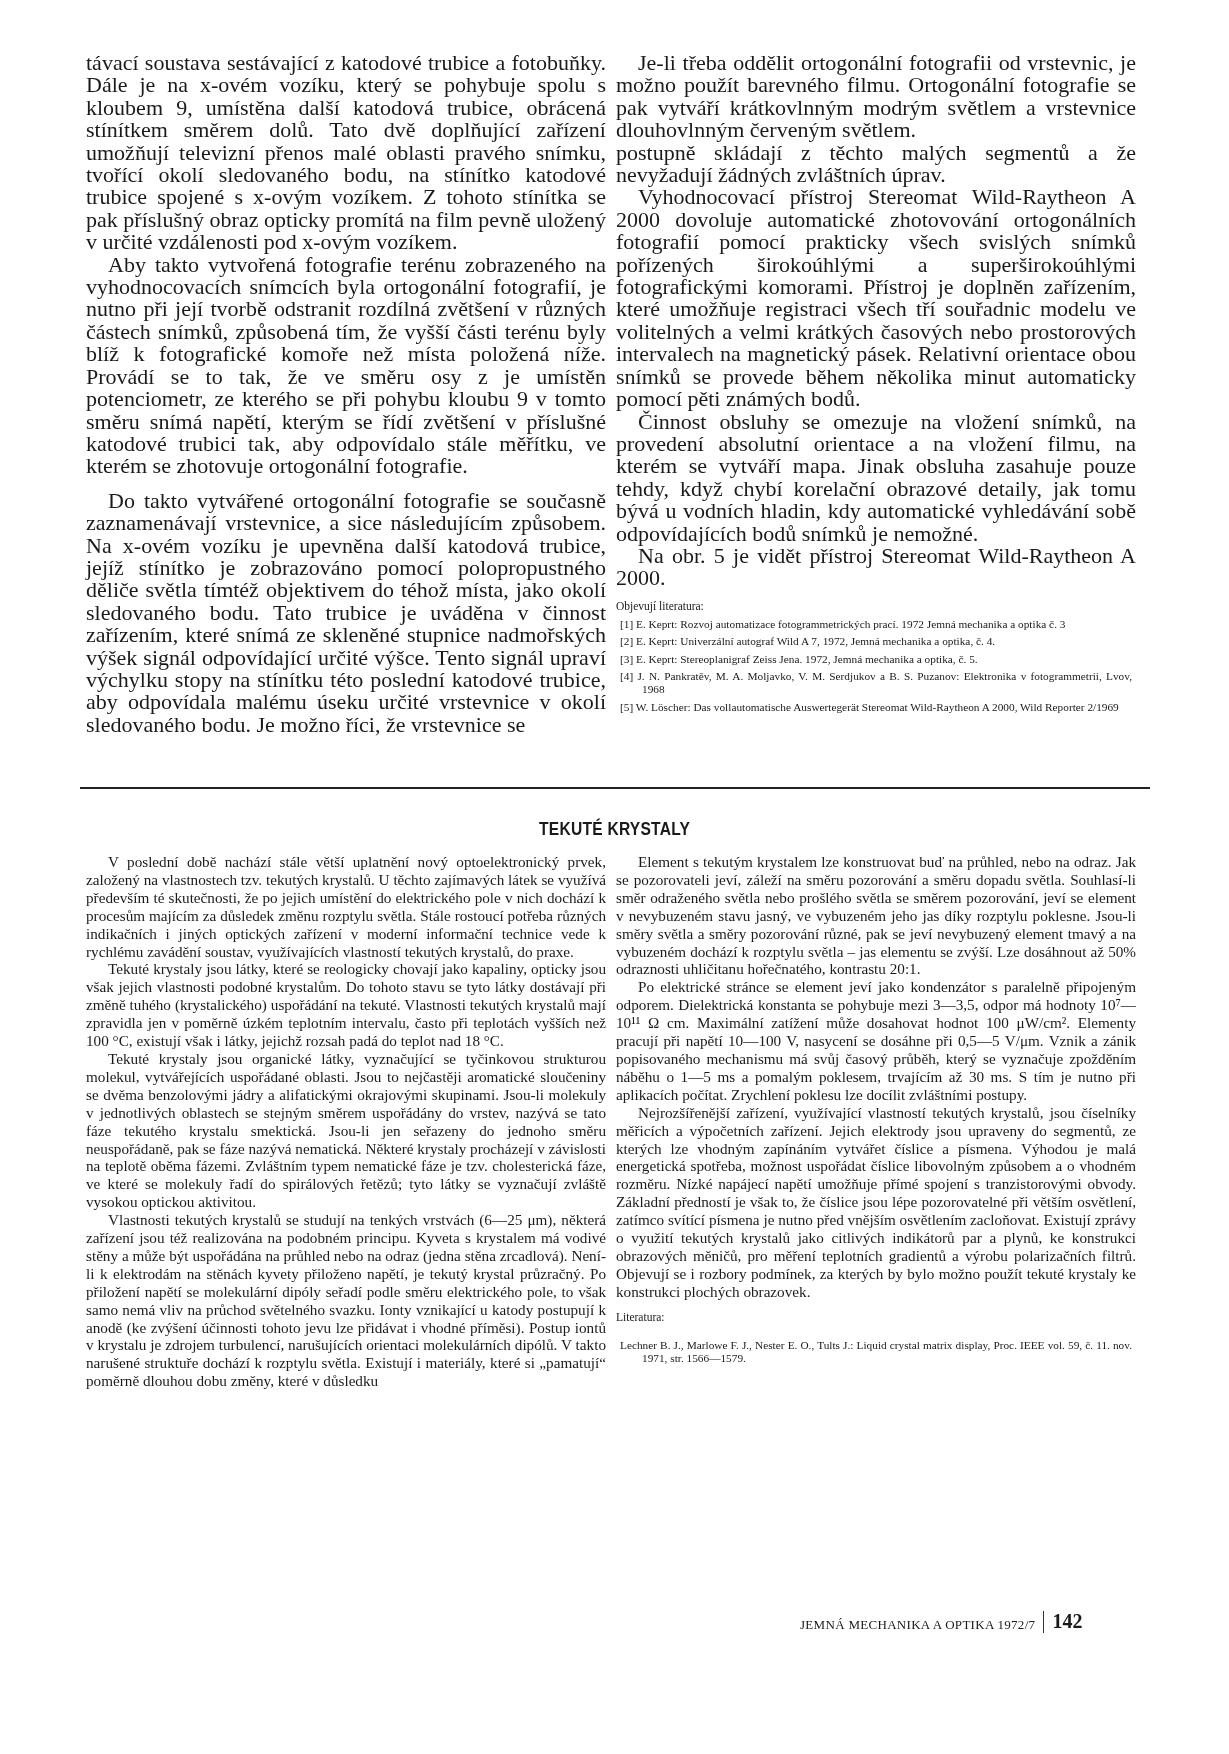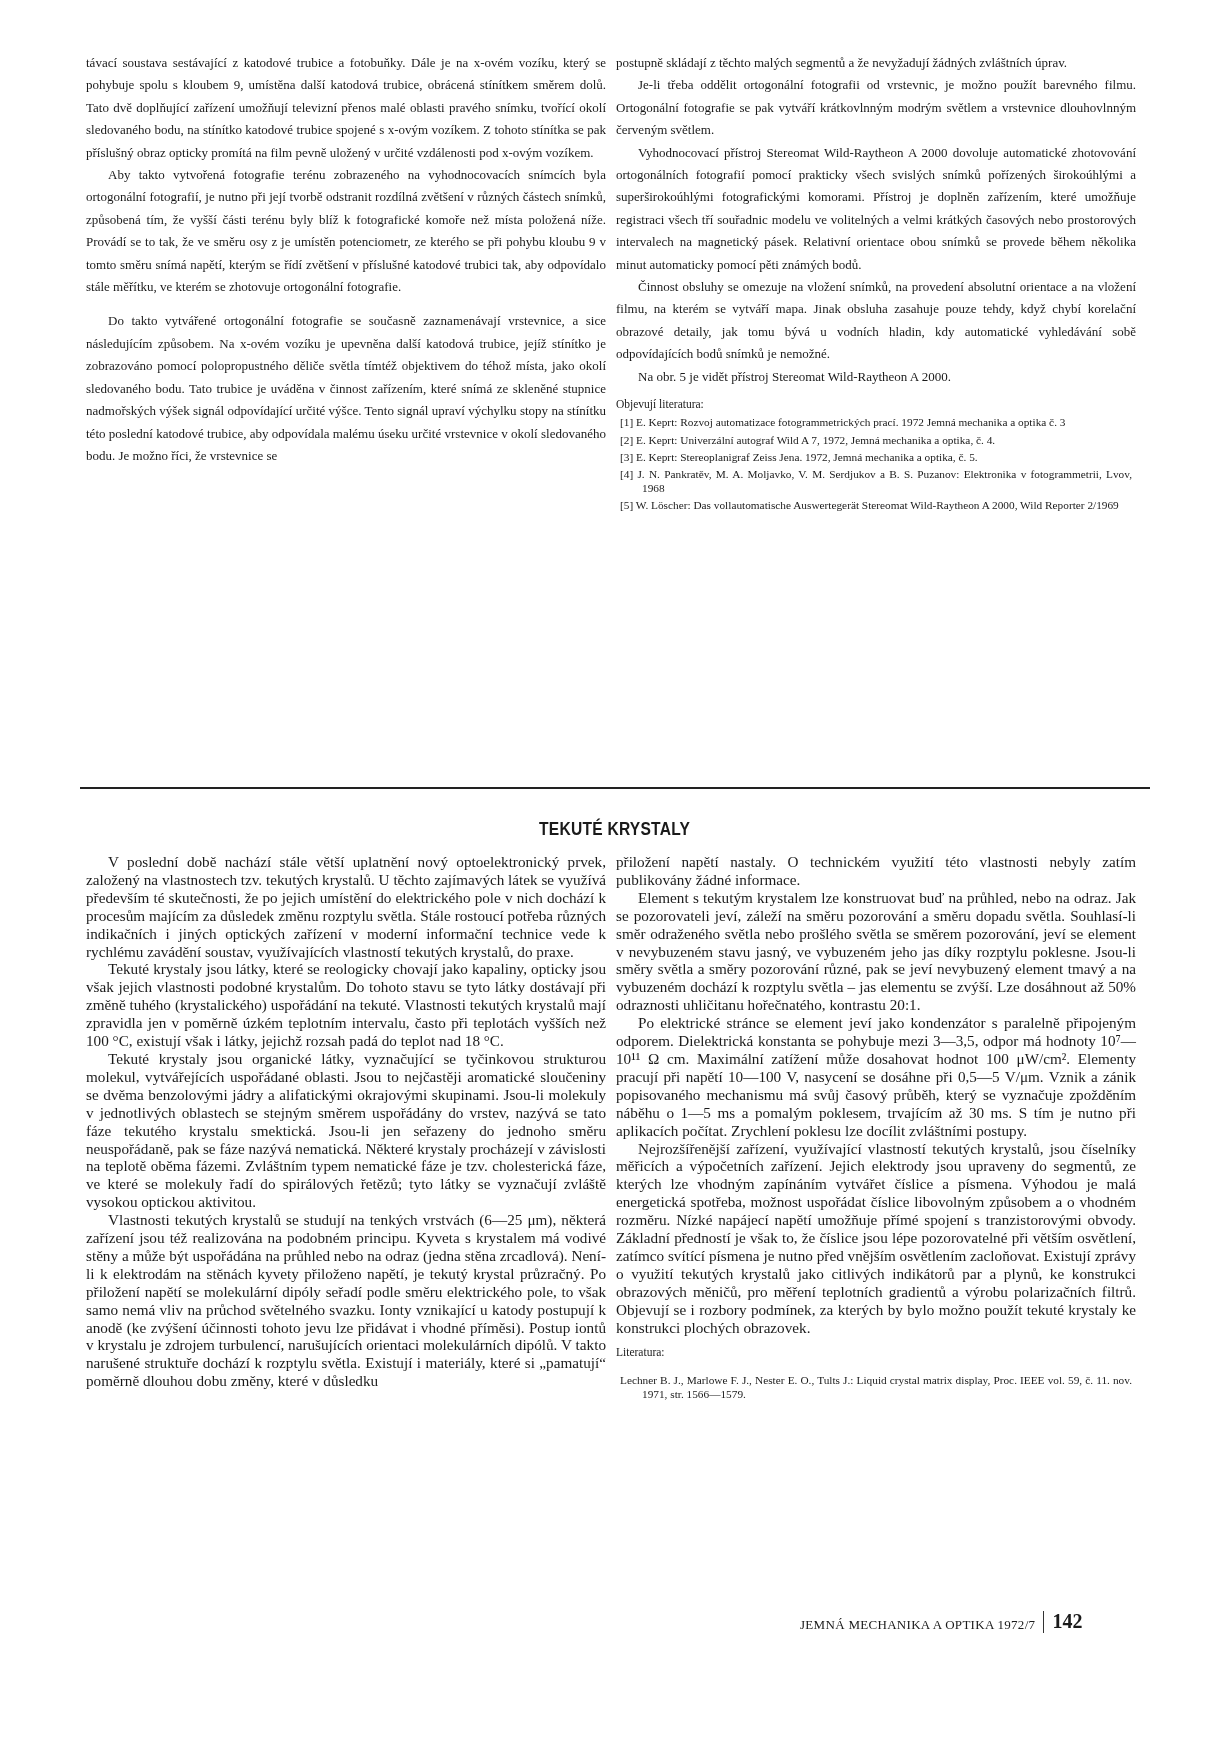--- a/index.html
+++ b/index.html
@@ -3,21 +3,21 @@
 <meta charset="utf-8">
 <style>
   html, body { margin: 0; padding: 0; background: #ffffff; }
   body {
     width: 1229px; height: 1754px; position: relative; overflow: hidden;
     font-family: "Liberation Serif", "DejaVu Serif", serif; color: #1a1a1a;
   }
   .col { position: absolute; text-align: justify; }
   .top-left  { left: 86px;  top: 52px;  width: 520px; }
   .top-right { left: 616px; top: 52px;  width: 520px; }
-  .top .para { font-size: 13px; line-height: 22.4px; margin: 0; text-indent: 22px; }
+  .top .para { font-size: 22px; line-height: 22.4px; margin: 0; text-indent: 22px; }
   .top .para.first { text-indent: 0; }
   .refs-head { font-size: 11.5px; margin: 10px 0 6px 0; }
   .ref { font-size: 11.3px; line-height: 13.4px; padding-left: 22px; text-indent: -22px; margin: 4px; }
   .rule { position: absolute; left: 80px; top: 787px; width: 1070px; height: 2px; background: #222; }
   .article-title {
     position: absolute; left: 0; width: 1229px; top: 818px; text-align: center;
     font-family: "Liberation Sans", "DejaVu Sans", sans-serif; font-weight: bold;
     font-size: 19px; letter-spacing: 0.3px; transform: scaleX(0.82); transform-origin: 615px 0;
   }
   .bot-left  { left: 86px;  top: 853px; width: 520px; }
@@ -37,22 +37,22 @@
 </head>
 <body>
 
 <div class="col top top-left">
   <p class="para first">távací soustava sestávající z katodové trubice a fotobuňky. Dále je na x-ovém vozíku, který se pohybuje spolu s kloubem 9, umístěna další katodová trubice, obrácená stínítkem směrem dolů. Tato dvě doplňující zařízení umožňují televizní přenos malé oblasti pravého snímku, tvořící okolí sledovaného bodu, na stínítko katodové trubice spojené s x-ovým vozíkem. Z tohoto stínítka se pak příslušný obraz opticky promítá na film pevně uložený v určité vzdálenosti pod x-ovým vozíkem.</p>
   <p class="para">Aby takto vytvořená fotografie terénu zobrazeného na vyhodnocovacích snímcích byla ortogonální fotografií, je nutno při její tvorbě odstranit rozdílná zvětšení v různých částech snímků, způsobená tím, že vyšší části terénu byly blíž k fotografické komoře než místa položená níže. Provádí se to tak, že ve směru osy z je umístěn potenciometr, ze kterého se při pohybu kloubu 9 v tomto směru snímá napětí, kterým se řídí zvětšení v příslušné katodové trubici tak, aby odpovídalo stále měřítku, ve kterém se zhotovuje ortogonální fotografie.</p>
   <p class="para" style="margin-top:12px">Do takto vytvářené ortogonální fotografie se současně zaznamenávají vrstevnice, a sice následujícím způsobem. Na x-ovém vozíku je upevněna další katodová trubice, jejíž stínítko je zobrazováno pomocí polopropustného děliče světla tímtéž objektivem do téhož místa, jako okolí sledovaného bodu. Tato trubice je uváděna v činnost zařízením, které snímá ze skleněné stupnice nadmořských výšek signál odpovídající určité výšce. Tento signál upraví výchylku stopy na stínítku této poslední katodové trubice, aby odpovídala malému úseku určité vrstevnice v okolí sledovaného bodu. Je možno říci, že vrstevnice se</p>
 </div>
 
 <div class="col top top-right">
+  <p class="para">Je-li třeba oddělit ortogonální fotografii od vrstevnic, je možno použít barevného filmu. Ortogonální fotografie se pak vytváří krátkovlnným modrým světlem a vrstevnice dlouhovlnným červeným světlem.</p>
   <p class="para first">postupně skládají z těchto malých segmentů a že nevyžadují žádných zvláštních úprav.</p>
-  <p class="para">Je-li třeba oddělit ortogonální fotografii od vrstevnic, je možno použít barevného filmu. Ortogonální fotografie se pak vytváří krátkovlnným modrým světlem a vrstevnice dlouhovlnným červeným světlem.</p>
   <p class="para">Vyhodnocovací přístroj Stereomat Wild-Raytheon A 2000 dovoluje automatické zhotovování ortogonálních fotografií pomocí prakticky všech svislých snímků pořízených širokoúhlými a superširokoúhlými fotografickými komorami. Přístroj je doplněn zařízením, které umožňuje registraci všech tří souřadnic modelu ve volitelných a velmi krátkých časových nebo prostorových intervalech na magnetický pásek. Relativní orientace obou snímků se provede během několika minut automaticky pomocí pěti známých bodů.</p>
   <p class="para">Činnost obsluhy se omezuje na vložení snímků, na provedení absolutní orientace a na vložení filmu, na kterém se vytváří mapa. Jinak obsluha zasahuje pouze tehdy, když chybí korelační obrazové detaily, jak tomu bývá u vodních hladin, kdy automatické vyhledávání sobě odpovídajících bodů snímků je nemožné.</p>
   <p class="para">Na obr. 5 je vidět přístroj Stereomat Wild-Raytheon A 2000.</p>
   <div class="refs-head">Objevují literatura:</div>
   <p class="ref">[1] E. Keprt: Rozvoj automatizace fotogrammetrických prací. 1972 Jemná mechanika a optika č. 3</p>
   <p class="ref">[2] E. Keprt: Univerzální autograf Wild A 7, 1972, Jemná mechanika a optika, č. 4.</p>
   <p class="ref">[3] E. Keprt: Stereoplanigraf Zeiss Jena. 1972, Jemná mechanika a optika, č. 5.</p>
   <p class="ref">[4] J. N. Pankratěv, M. A. Moljavko, V. M. Serdjukov a B. S. Puzanov: Elektronika v fotogrammetrii, Lvov, 1968</p>
   <p class="ref">[5] W. Löscher: Das vollautomatische Auswertegerät Stereomat Wild-Raytheon A 2000, Wild Reporter 2/1969</p>
 </div>
@@ -62,21 +62,20 @@
 <div class="article-title">TEKUTÉ KRYSTALY</div>
 
 <div class="col bot bot-left">
   <p class="para first">V poslední době nachází stále větší uplatnění nový optoelektronický prvek, založený na vlastnostech tzv. tekutých krystalů. U těchto zajímavých látek se využívá především té skutečnosti, že po jejich umístění do elektrického pole v nich dochází k procesům majícím za důsledek změnu rozptylu světla. Stále rostoucí potřeba různých indikačních i jiných optických zařízení v moderní informační technice vede k rychlému zavádění soustav, využívajících vlastností tekutých krystalů, do praxe.</p>
   <p class="para">Tekuté krystaly jsou látky, které se reologicky chovají jako kapaliny, opticky jsou však jejich vlastnosti podobné krystalům. Do tohoto stavu se tyto látky dostávají při změně tuhého (krystalického) uspořádání na tekuté. Vlastnosti tekutých krystalů mají zpravidla jen v poměrně úzkém teplotním intervalu, často při teplotách vyšších než 100 °C, existují však i látky, jejichž rozsah padá do teplot nad 18 °C.</p>
   <p class="para">Tekuté krystaly jsou organické látky, vyznačující se tyčinkovou strukturou molekul, vytvářejících uspořádané oblasti. Jsou to nejčastěji aromatické sloučeniny se dvěma benzolovými jádry a alifatickými okrajovými skupinami. Jsou-li molekuly v jednotlivých oblastech se stejným směrem uspořádány do vrstev, nazývá se tato fáze tekutého krystalu smektická. Jsou-li jen seřazeny do jednoho směru neuspořádaně, pak se fáze nazývá nematická. Některé krystaly procházejí v závislosti na teplotě oběma fázemi. Zvláštním typem nematické fáze je tzv. cholesterická fáze, ve které se molekuly řadí do spirálových řetězů; tyto látky se vyznačují zvláště vysokou optickou aktivitou.</p>
   <p class="para">Vlastnosti tekutých krystalů se studují na tenkých vrstvách (6—25 μm), některá zařízení jsou též realizována na podobném principu. Kyveta s krystalem má vodivé stěny a může být uspořádána na průhled nebo na odraz (jedna stěna zrcadlová). Není-li k elektrodám na stěnách kyvety přiloženo napětí, je tekutý krystal průzračný. Po přiložení napětí se molekulární dipóly seřadí podle směru elektrického pole, to však samo nemá vliv na průchod světelného svazku. Ionty vznikající u katody postupují k anodě (ke zvýšení účinnosti tohoto jevu lze přidávat i vhodné příměsi). Postup iontů v krystalu je zdrojem turbulencí, narušujících orientaci molekulárních dipólů. V takto narušené struktuře dochází k rozptylu světla. Existují i materiály, které si „pamatují“ poměrně dlouhou dobu změny, které v důsledku</p>
 </div>
 
 <div class="col bot bot-right">
-  <p class="para cont">přiložení napětí nastaly. O technickém využití této vlastnosti nebyly zatím publikovány žádné informace.</p>
   <p class="para">Element s tekutým krystalem lze konstruovat buď na průhled, nebo na odraz. Jak se pozorovateli jeví, záleží na směru pozorování a směru dopadu světla. Souhlasí-li směr odraženého světla nebo prošlého světla se směrem pozorování, jeví se element v nevybuzeném stavu jasný, ve vybuzeném jeho jas díky rozptylu poklesne. Jsou-li směry světla a směry pozorování různé, pak se jeví nevybuzený element tmavý a na vybuzeném dochází k rozptylu světla – jas elementu se zvýší. Lze dosáhnout až 50% odraznosti uhličitanu hořečnatého, kontrastu 20:1.</p>
   <p class="para">Po elektrické stránce se element jeví jako kondenzátor s paralelně připojeným odporem. Dielektrická konstanta se pohybuje mezi 3—3,5, odpor má hodnoty 10⁷—10¹¹ Ω cm. Maximální zatížení může dosahovat hodnot 100 μW/cm². Elementy pracují při napětí 10—100 V, nasycení se dosáhne při 0,5—5 V/μm. Vznik a zánik popisovaného mechanismu má svůj časový průběh, který se vyznačuje zpožděním náběhu o 1—5 ms a pomalým poklesem, trvajícím až 30 ms. S tím je nutno při aplikacích počítat. Zrychlení poklesu lze docílit zvláštními postupy.</p>
   <p class="para">Nejrozšířenější zařízení, využívající vlastností tekutých krystalů, jsou číselníky měřicích a výpočetních zařízení. Jejich elektrody jsou upraveny do segmentů, ze kterých lze vhodným zapínáním vytvářet číslice a písmena. Výhodou je malá energetická spotřeba, možnost uspořádat číslice libovolným způsobem a o vhodném rozměru. Nízké napájecí napětí umožňuje přímé spojení s tranzistorovými obvody. Základní předností je však to, že číslice jsou lépe pozorovatelné při větším osvětlení, zatímco svítící písmena je nutno před vnějším osvětlením zacloňovat. Existují zprávy o využití tekutých krystalů jako citlivých indikátorů par a plynů, ke konstrukci obrazových měničů, pro měření teplotních gradientů a výrobu polarizačních filtrů. Objevují se i rozbory podmínek, za kterých by bylo možno použít tekuté krystaly ke konstrukci plochých obrazovek.</p>
   <div class="lit-head">Literatura:</div>
   <p class="ref">Lechner B. J., Marlowe F. J., Nester E. O., Tults J.: Liquid crystal matrix display, Proc. IEEE vol. 59, č. 11. nov. 1971, str. 1566—1579.</p>
 </div>
 
 <div class="footer">
   <span class="journal">JEMNÁ MECHANIKA A OPTIKA 1972/7</span>
   <span class="sep"></span>

